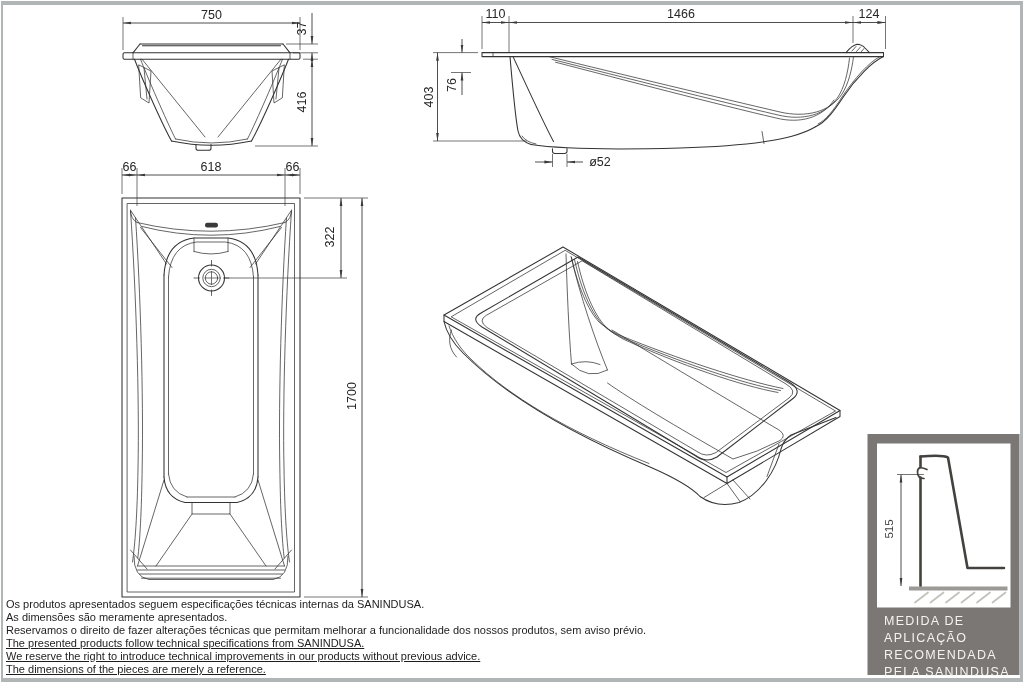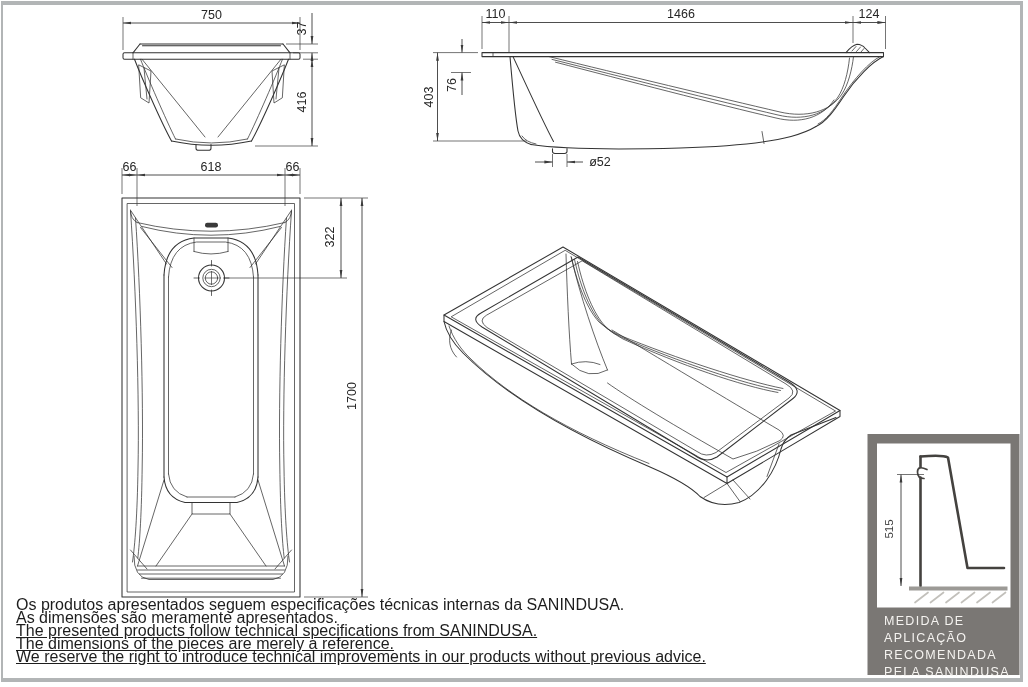--- a/index.html
+++ b/index.html
@@ -17,21 +17,21 @@
   .x  { fill:none; stroke:#3a3a3a; stroke-width:0.7; }
   .d  { fill:none; stroke:#3a3a3a; stroke-width:0.9; }
   text.t    { font-family:"Liberation Sans", sans-serif; font-size:12.5px; fill:#262626; text-anchor:middle; }
   text.t515 { font-family:"Liberation Sans", sans-serif; font-size:11.5px; fill:#3f3f3f; text-anchor:middle; }
   text.cap  { font-family:"Liberation Sans", sans-serif; font-size:12.5px; letter-spacing:1.3px; text-anchor:start; }
   .prof  { fill:none; stroke:#44423f; stroke-width:2.6; stroke-linecap:round; stroke-linejoin:round; }
   .prof2 { fill:none; stroke:#44423f; stroke-width:1.7; stroke-linecap:round; }
   .floorln { fill:none; stroke:#9c9a96; stroke-width:4; }
   .hatch   { fill:none; stroke:#c2c0bb; stroke-width:1.7; stroke-linecap:round; }
 
-  .notes { position:absolute; left:16px; top:598px; font-size:16px; line-height:13px;
+  .notes { position:absolute; left:6px; top:598px; font-size:11px; line-height:13px;
            color:#1d1d1d; white-space:nowrap; }
   .notes .block + .block { margin-top:0;text-decoration:underline; }
 </style>
 </head>
 <body>
 
 <div class="frame"></div>
 
 <svg class="sheet" width="1028" height="687" viewBox="0 0 1028 687">
   <defs>
@@ -192,19 +192,20 @@
       <text class="cap" x="884" y="659" fill="#f5f3f0">RECOMENDADA</text>
       <text class="cap" x="884" y="676" fill="#f5f3f0">PELA SANINDUSA</text>
     </g>
   </g>
 </svg>
 
 <div class="notes">
   <div class="block">
     <div>Os produtos apresentados seguem especificações técnicas internas da SANINDUSA.</div>
     <div>As dimensões são meramente apresentados.</div>
+    <div>Reservamos o direito de fazer alterações técnicas que permitam melhorar a funcionalidade dos nossos produtos, sem aviso prévio.</div>
   </div>
   <div class="block">
     <div>The presented products follow technical specifications from SANINDUSA.</div>
+    <div>We reserve the right to introduce technical improvements in our products without previous advice.</div>
     <div>The dimensions of the pieces are merely a reference.</div>
-    <div>We reserve the right to introduce technical improvements in our products without previous advice.</div>
   </div>
 </div>
 
 </body></html>

